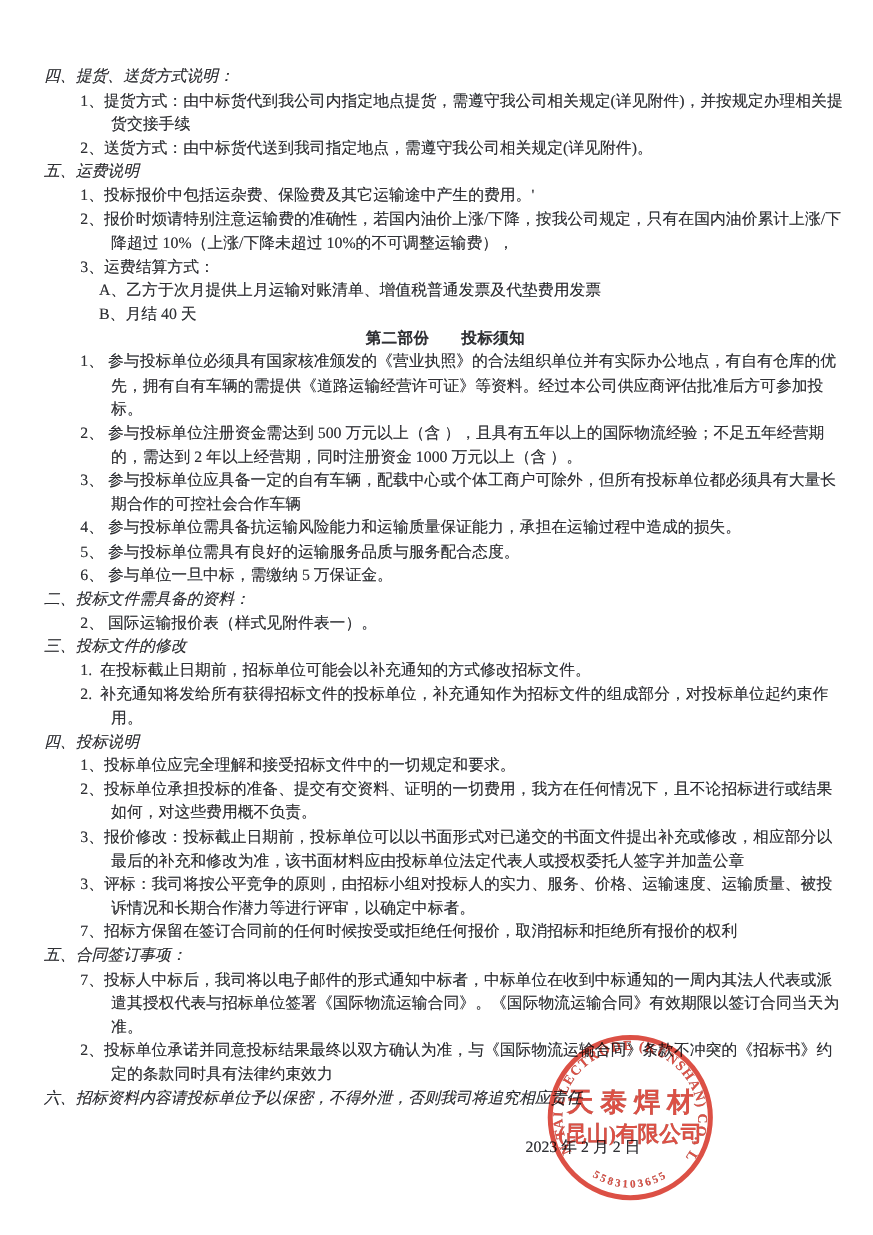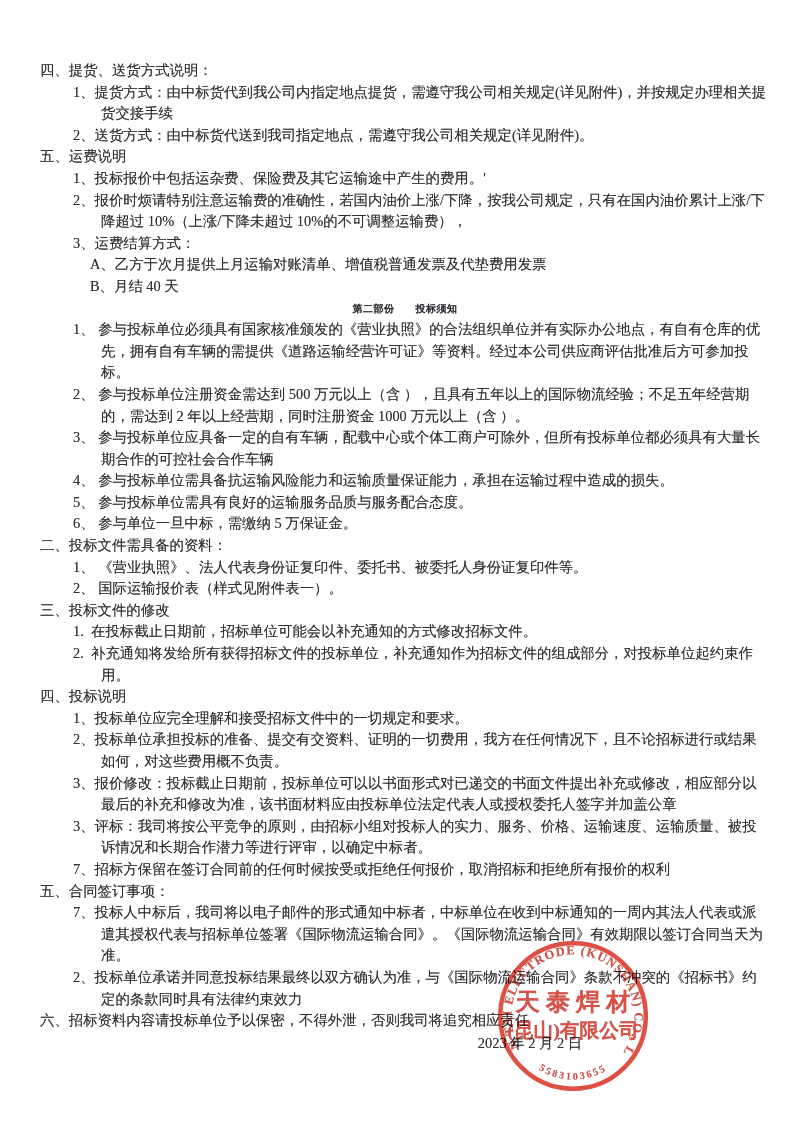--- a/index.html
+++ b/index.html
@@ -10,27 +10,27 @@
     background:#ffffff;
     font-family:"Liberation Serif","DejaVu Serif",serif;
     color:#2f3034;
     font-size:14.4px;
     line-height:21.6px;
     overflow:hidden;
     text-shadow:0 0 .5px rgba(47,48,52,.55);
   }
   #doc{position:absolute;left:40px;right:24px;top:60px;}
   p.line{margin:0;white-space:pre-wrap;}
-  .top{padding-left:0;}
+  .top{padding-left:0;font-style:italic;}
   .num{padding-left:61px;text-indent:-28px;}
   .alpha{padding-left:50px;}
   .heading{
     text-align:center;
     font-weight:600;
-    font-size:10px;
+    font-size:14px;
     letter-spacing:.5px;
     margin-top:5px;margin-bottom:3px;
   }
   .footer{
     position:absolute;
     left:340px;top:1031px;width:380px;
     text-align:center;
   }
   .footer p{margin:0;line-height:25px;}
   .stamp{
@@ -58,21 +58,20 @@
       <p class="line alpha">A、乙方于次月提供上月运输对账清单、增值税普通发票及代垫费用发票</p>
       <p class="line alpha">B、月结 40 天</p>
       <p class="line heading">第二部份　　投标须知</p>
       <p class="line num">1、 参与投标单位必须具有国家核准颁发的《营业执照》的合法组织单位并有实际办公地点，有自有仓库的优先，拥有自有车辆的需提供《道路运输经营许可证》等资料。经过本公司供应商评估批准后方可参加投标。</p>
       <p class="line num">2、 参与投标单位注册资金需达到 500 万元以上（含 ），且具有五年以上的国际物流经验；不足五年经营期的，需达到 2 年以上经营期，同时注册资金 1000 万元以上（含 ）。</p>
       <p class="line num">3、 参与投标单位应具备一定的自有车辆，配载中心或个体工商户可除外，但所有投标单位都必须具有大量长期合作的可控社会合作车辆</p>
       <p class="line num">4、 参与投标单位需具备抗运输风险能力和运输质量保证能力，承担在运输过程中造成的损失。</p>
       <p class="line num">5、 参与投标单位需具有良好的运输服务品质与服务配合态度。</p>
       <p class="line num">6、 参与单位一旦中标，需缴纳 5 万保证金。</p>
       <p class="line top">二、投标文件需具备的资料：</p>
-      <p class="line num">1、 《营业执照》、法人代表身份证复印件、委托书、被委托人身份证复印件等。</p>
       <p class="line num">2、 国际运输报价表（样式见附件表一）。</p>
       <p class="line top">三、投标文件的修改</p>
       <p class="line num">1.  在投标截止日期前，招标单位可能会以补充通知的方式修改招标文件。</p>
       <p class="line num">2.  补充通知将发给所有获得招标文件的投标单位，补充通知作为招标文件的组成部分，对投标单位起约束作用。</p>
       <p class="line top">四、投标说明</p>
       <p class="line num">1、投标单位应完全理解和接受招标文件中的一切规定和要求。</p>
       <p class="line num">2、投标单位承担投标的准备、提交有交资料、证明的一切费用，我方在任何情况下，且不论招标进行或结果如何，对这些费用概不负责。</p>
       <p class="line num">3、报价修改：投标截止日期前，投标单位可以以书面形式对已递交的书面文件提出补充或修改，相应部分以最后的补充和修改为准，该书面材料应由投标单位法定代表人或授权委托人签字并加盖公章</p>
       <p class="line num">3、评标：我司将按公平竞争的原则，由招标小组对投标人的实力、服务、价格、运输速度、运输质量、被投诉情况和长期合作潜力等进行评审，以确定中标者。</p>
       <p class="line num">7、招标方保留在签订合同前的任何时候按受或拒绝任何报价，取消招标和拒绝所有报价的权利</p>

